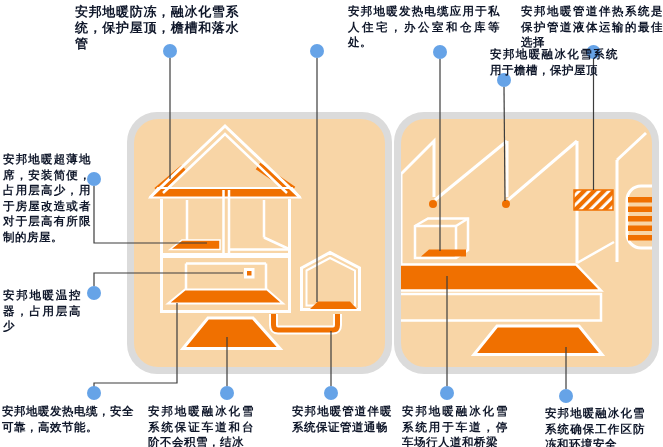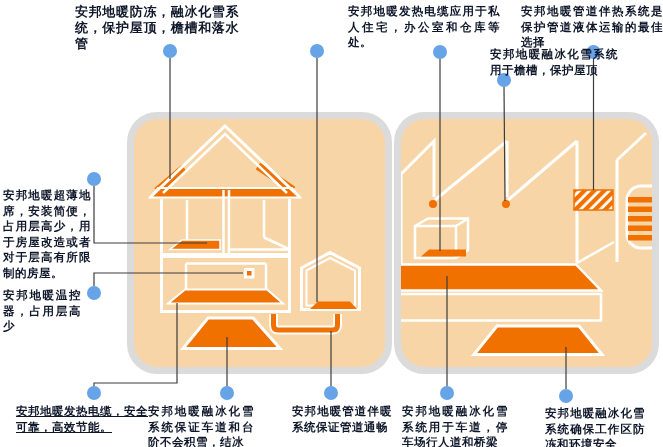--- a/index.html
+++ b/index.html
@@ -145,21 +145,21 @@
     <circle cx="331" cy="393" r="7"></circle>
     <circle cx="447" cy="393" r="7"></circle>
     <circle cx="566" cy="396" r="7"></circle>
   </g>
 </svg>
 
 <div class="lb big" style="left:75px;top:4px;width:164px;">安邦地暖防冻，融冰化雪系统，保护屋顶，檐槽和落水管</div>
 <div class="lb" style="left:348px;top:4px;width:152px;">安邦地暖发热电缆应用于私人住宅，办公室和仓库等处。</div>
 <div class="lb" style="left:521px;top:4px;width:142px;">安邦地暖管道伴热系统是保护管道液体运输的最佳选择</div>
 <div class="lb" style="left:462px;top:47px;width:128px;margin-left:28px;">安邦地暖融冰化雪系统用于檐槽，保护屋顶</div>
-<div class="lb" style="left:3px;top:152px;width:88px;margin-top:36px;">安邦地暖超薄地席，安装简便，占用层高少，用于房屋改造或者对于层高有所限制的房屋。</div>
+<div class="lb" style="left:3px;top:152px;width:88px;">安邦地暖超薄地席，安装简便，占用层高少，用于房屋改造或者对于层高有所限制的房屋。</div>
 <div class="lb" style="left:3px;top:288px;width:78px;">安邦地暖温控器，占用层高少</div>
-<div class="lb" style="left:16px;top:404px;width:132px;text-decoration:underline;">安邦地暖发热电缆，安全可靠，高效节能。</div>
+<div class="lb" style="left:2px;top:404px;width:132px;">安邦地暖发热电缆，安全可靠，高效节能。</div>
 <div class="lb" style="left:148px;top:404px;width:106px;">安邦地暖融冰化雪系统保证车道和台阶不会积雪，结冰</div>
 <div class="lb" style="left:292px;top:404px;width:100px;">安邦地暖管道伴暖系统保证管道通畅</div>
 <div class="lb" style="left:402px;top:404px;width:106px;">安邦地暖融冰化雪系统用于车道，停车场行人道和桥梁</div>
 <div class="lb" style="left:545px;top:406px;width:100px;">安邦地暖融冰化雪系统确保工作区防冻和环境安全</div>
 
 </div>
 
 </body></html>

